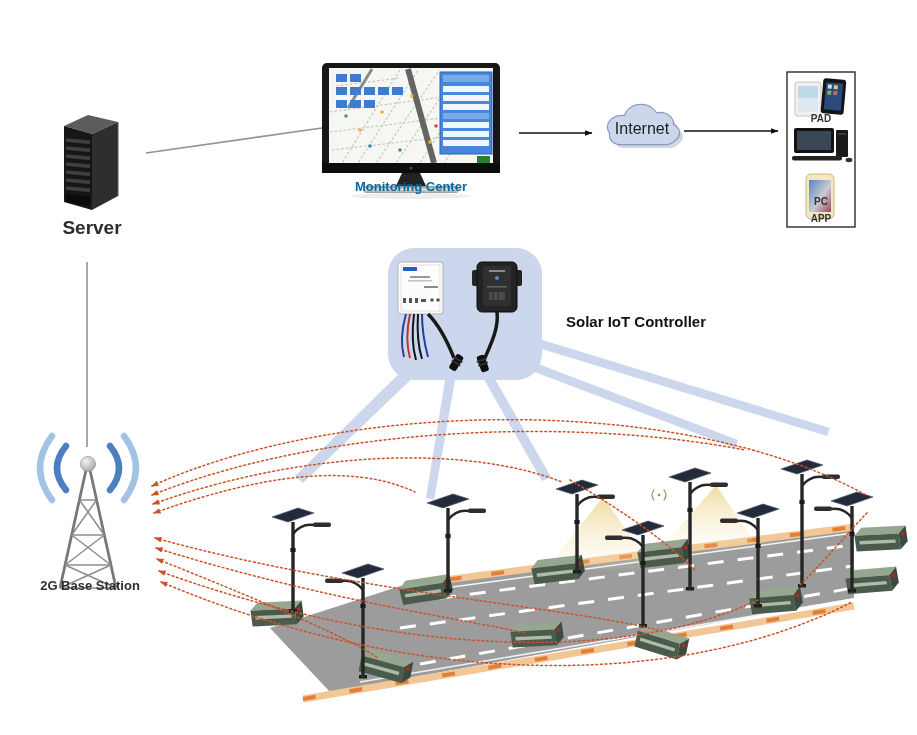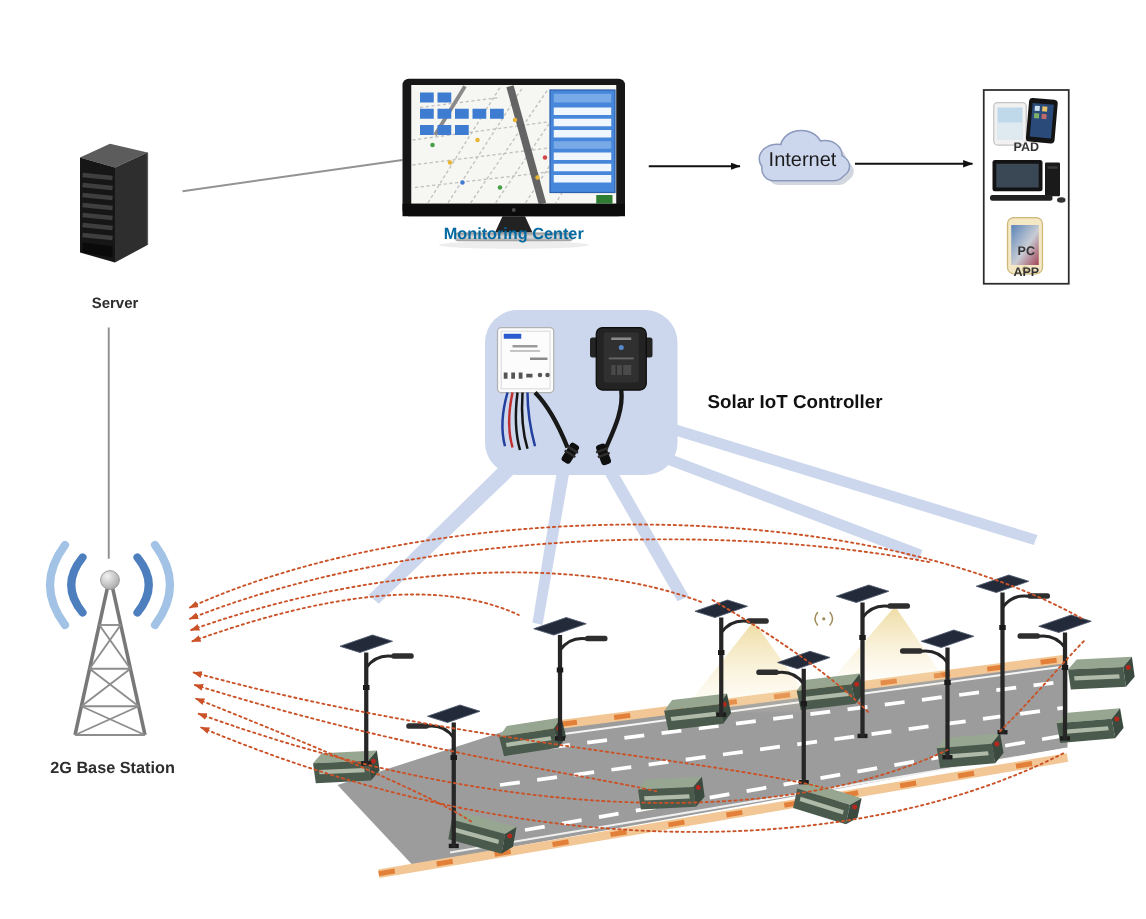--- a/index.html
+++ b/index.html
@@ -1,28 +1,28 @@
 <!DOCTYPE html>
 <html><head>
 <meta charset="utf-8">
 <style>
   html,body{margin:0;padding:0;background:#fff;}
   .stage{position:relative;width:917px;height:735px;background:#ffffff;overflow:hidden;
          font-family:"Liberation Sans",sans-serif;}
   .stage svg{position:absolute;left:0;top:0;}
   .lbl{position:absolute;transform:translateX(-50%);white-space:nowrap;color:#2d2d2d;
        font-weight:700;text-align:center;}
-  .lbl-server{left:92px;top:235px;font-size:12px;}
+  .lbl-server{left:92px;top:217px;font-size:19px;}
   .lbl-mon{left:411px;top:179px;font-size:13px;color:#0369a1;}
   .lbl-internet{left:642px;top:120px;font-size:16px;font-weight:400;color:#1c1c1c;}
   .lbl-pad{left:821px;top:113px;font-size:10px;font-weight:700;color:#333;}
   .lbl-pc{left:821px;top:162px;font-size:10px;font-weight:600;color:#333;margin-top:34px;}
   .lbl-app{left:821px;top:213px;font-size:10px;font-weight:700;color:#333;}
   .lbl-ctrl{left:566px;top:297px;transform:none;font-size:15px;color:#111;margin-top:16px;}
-  .lbl-bs{left:90px;top:606px;font-size:13px;}
+  .lbl-bs{left:90px;top:578px;font-size:13px;}
 </style>
 </head>
 <body>
 
 <div class="stage">
 <svg width="917" height="735" viewBox="0 0 917 735">
   <defs>
     <marker id="arrowBlk" markerWidth="9" markerHeight="7" refX="7.5" refY="3" orient="auto" markerUnits="userSpaceOnUse">
       <path d="M0,0 L8,3 L0,6 z" fill="#111"></path>
     </marker>

